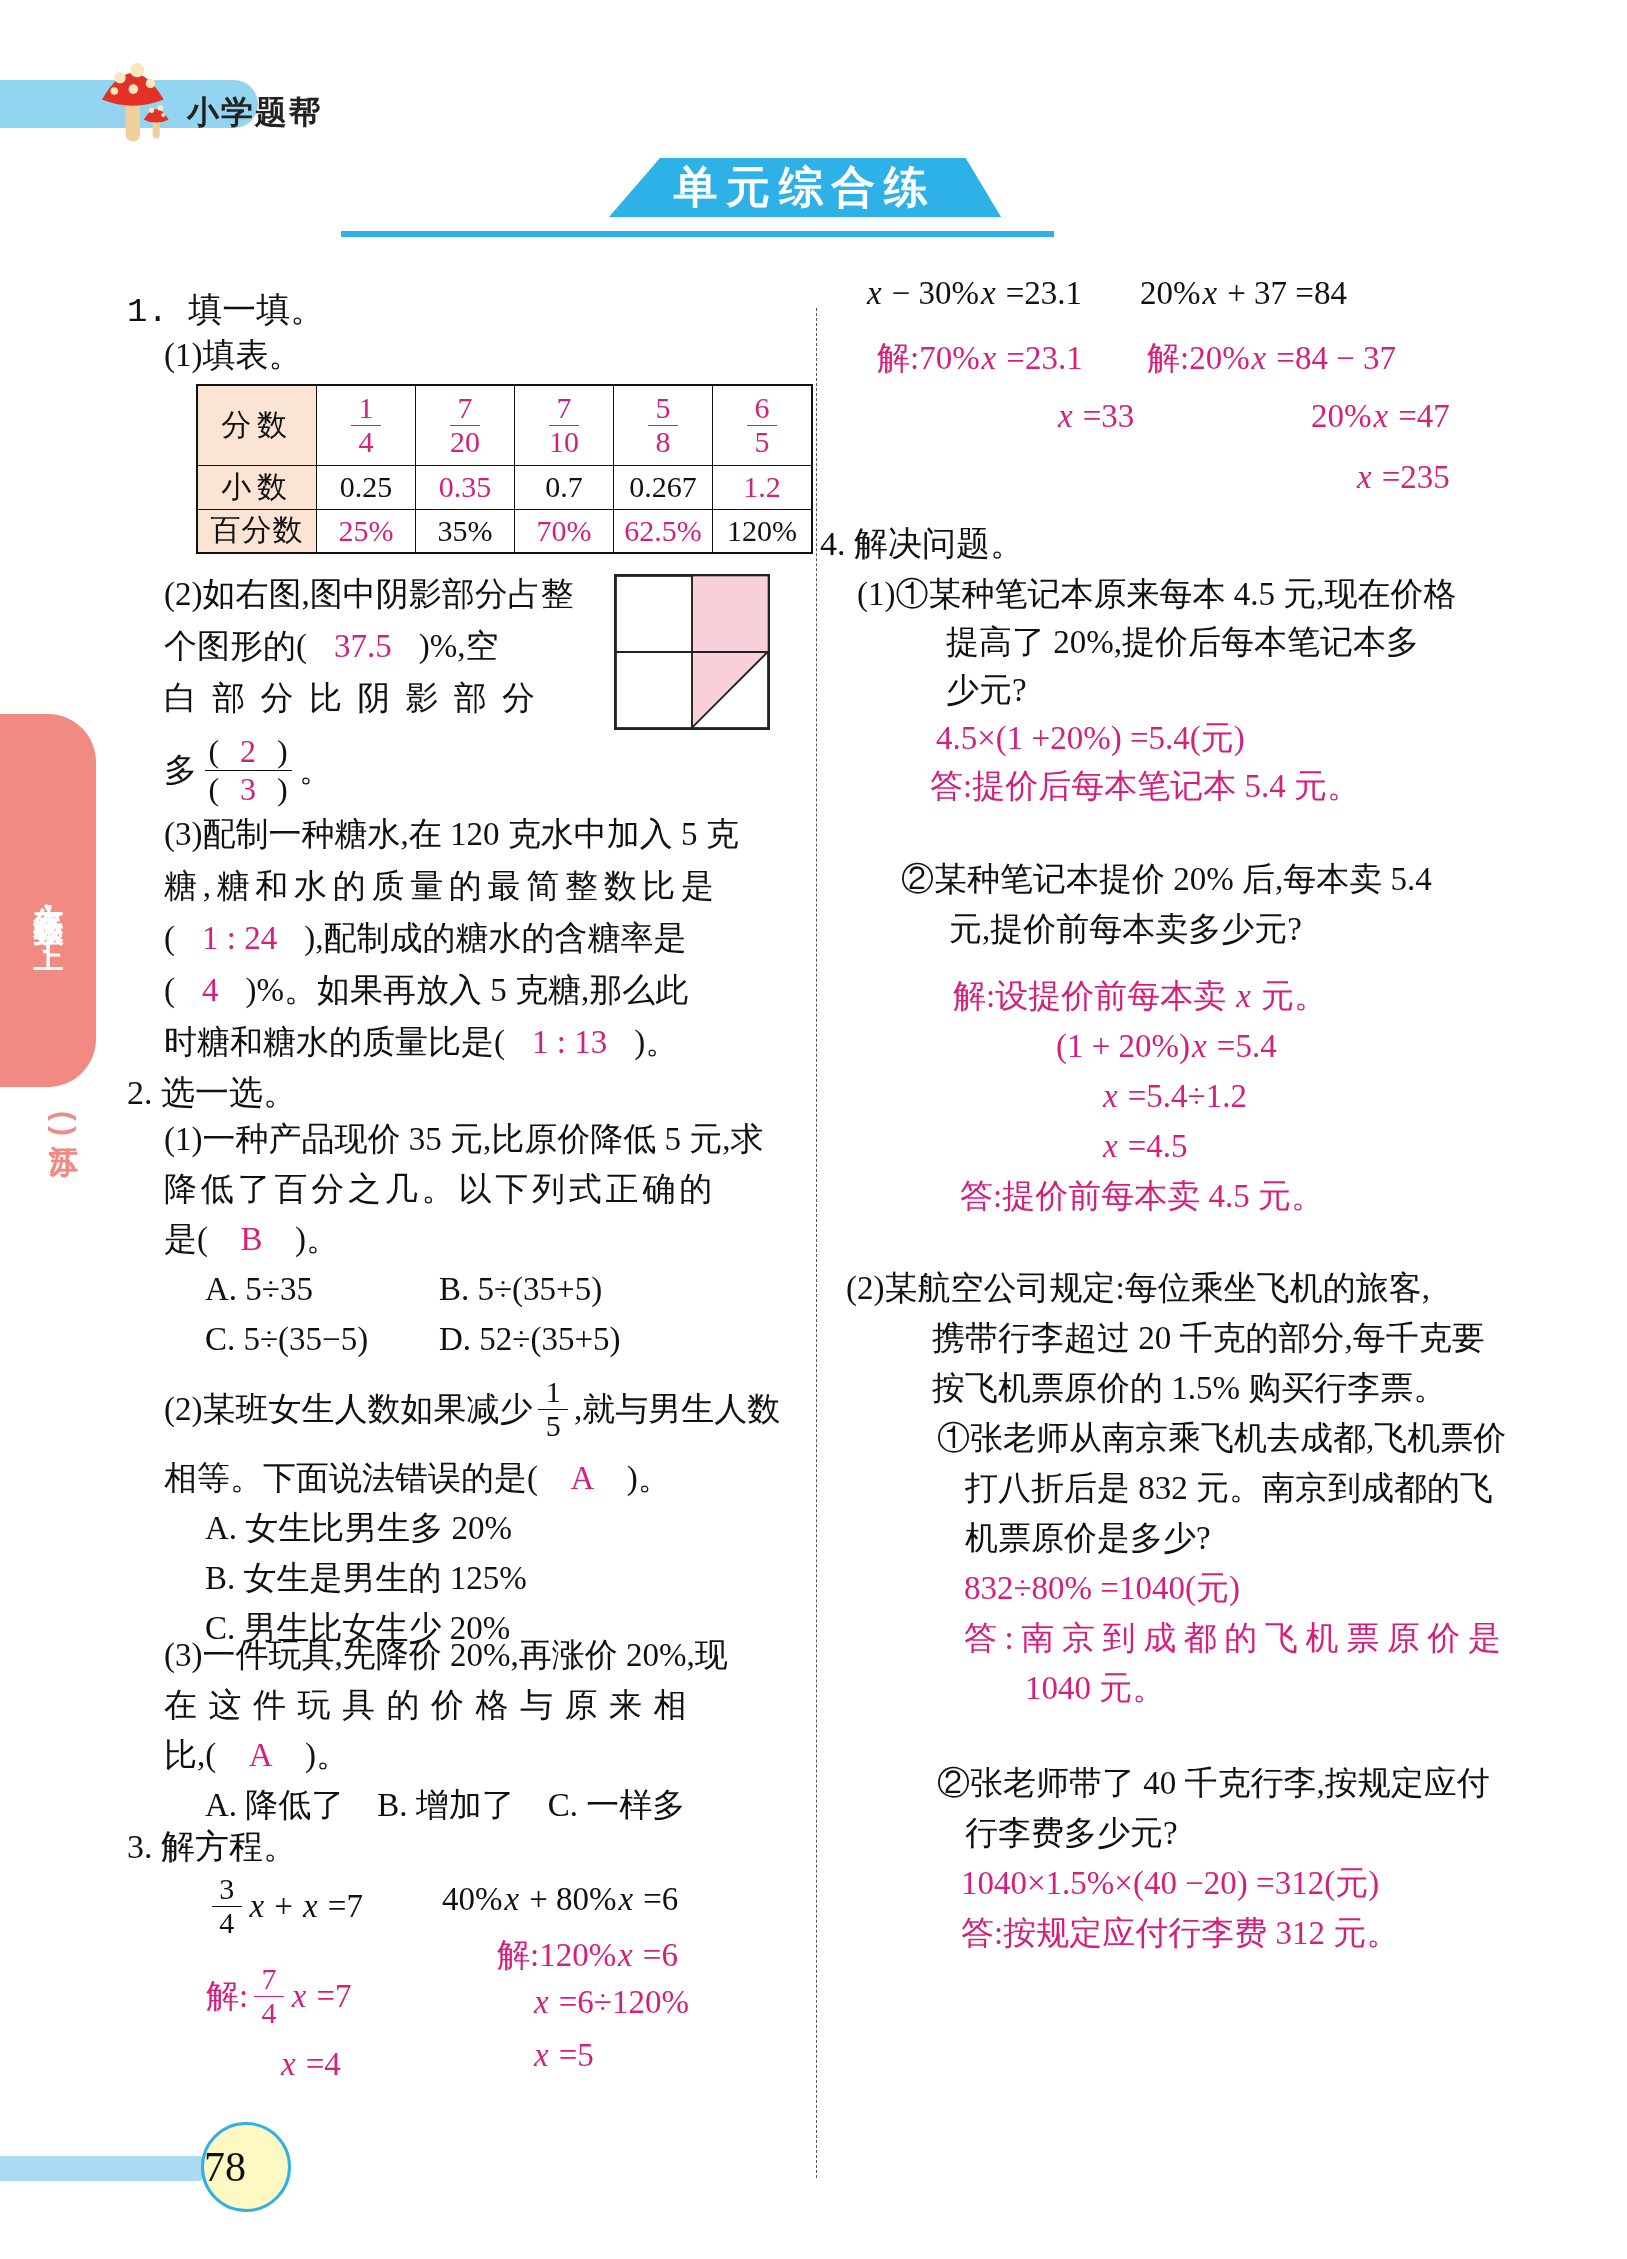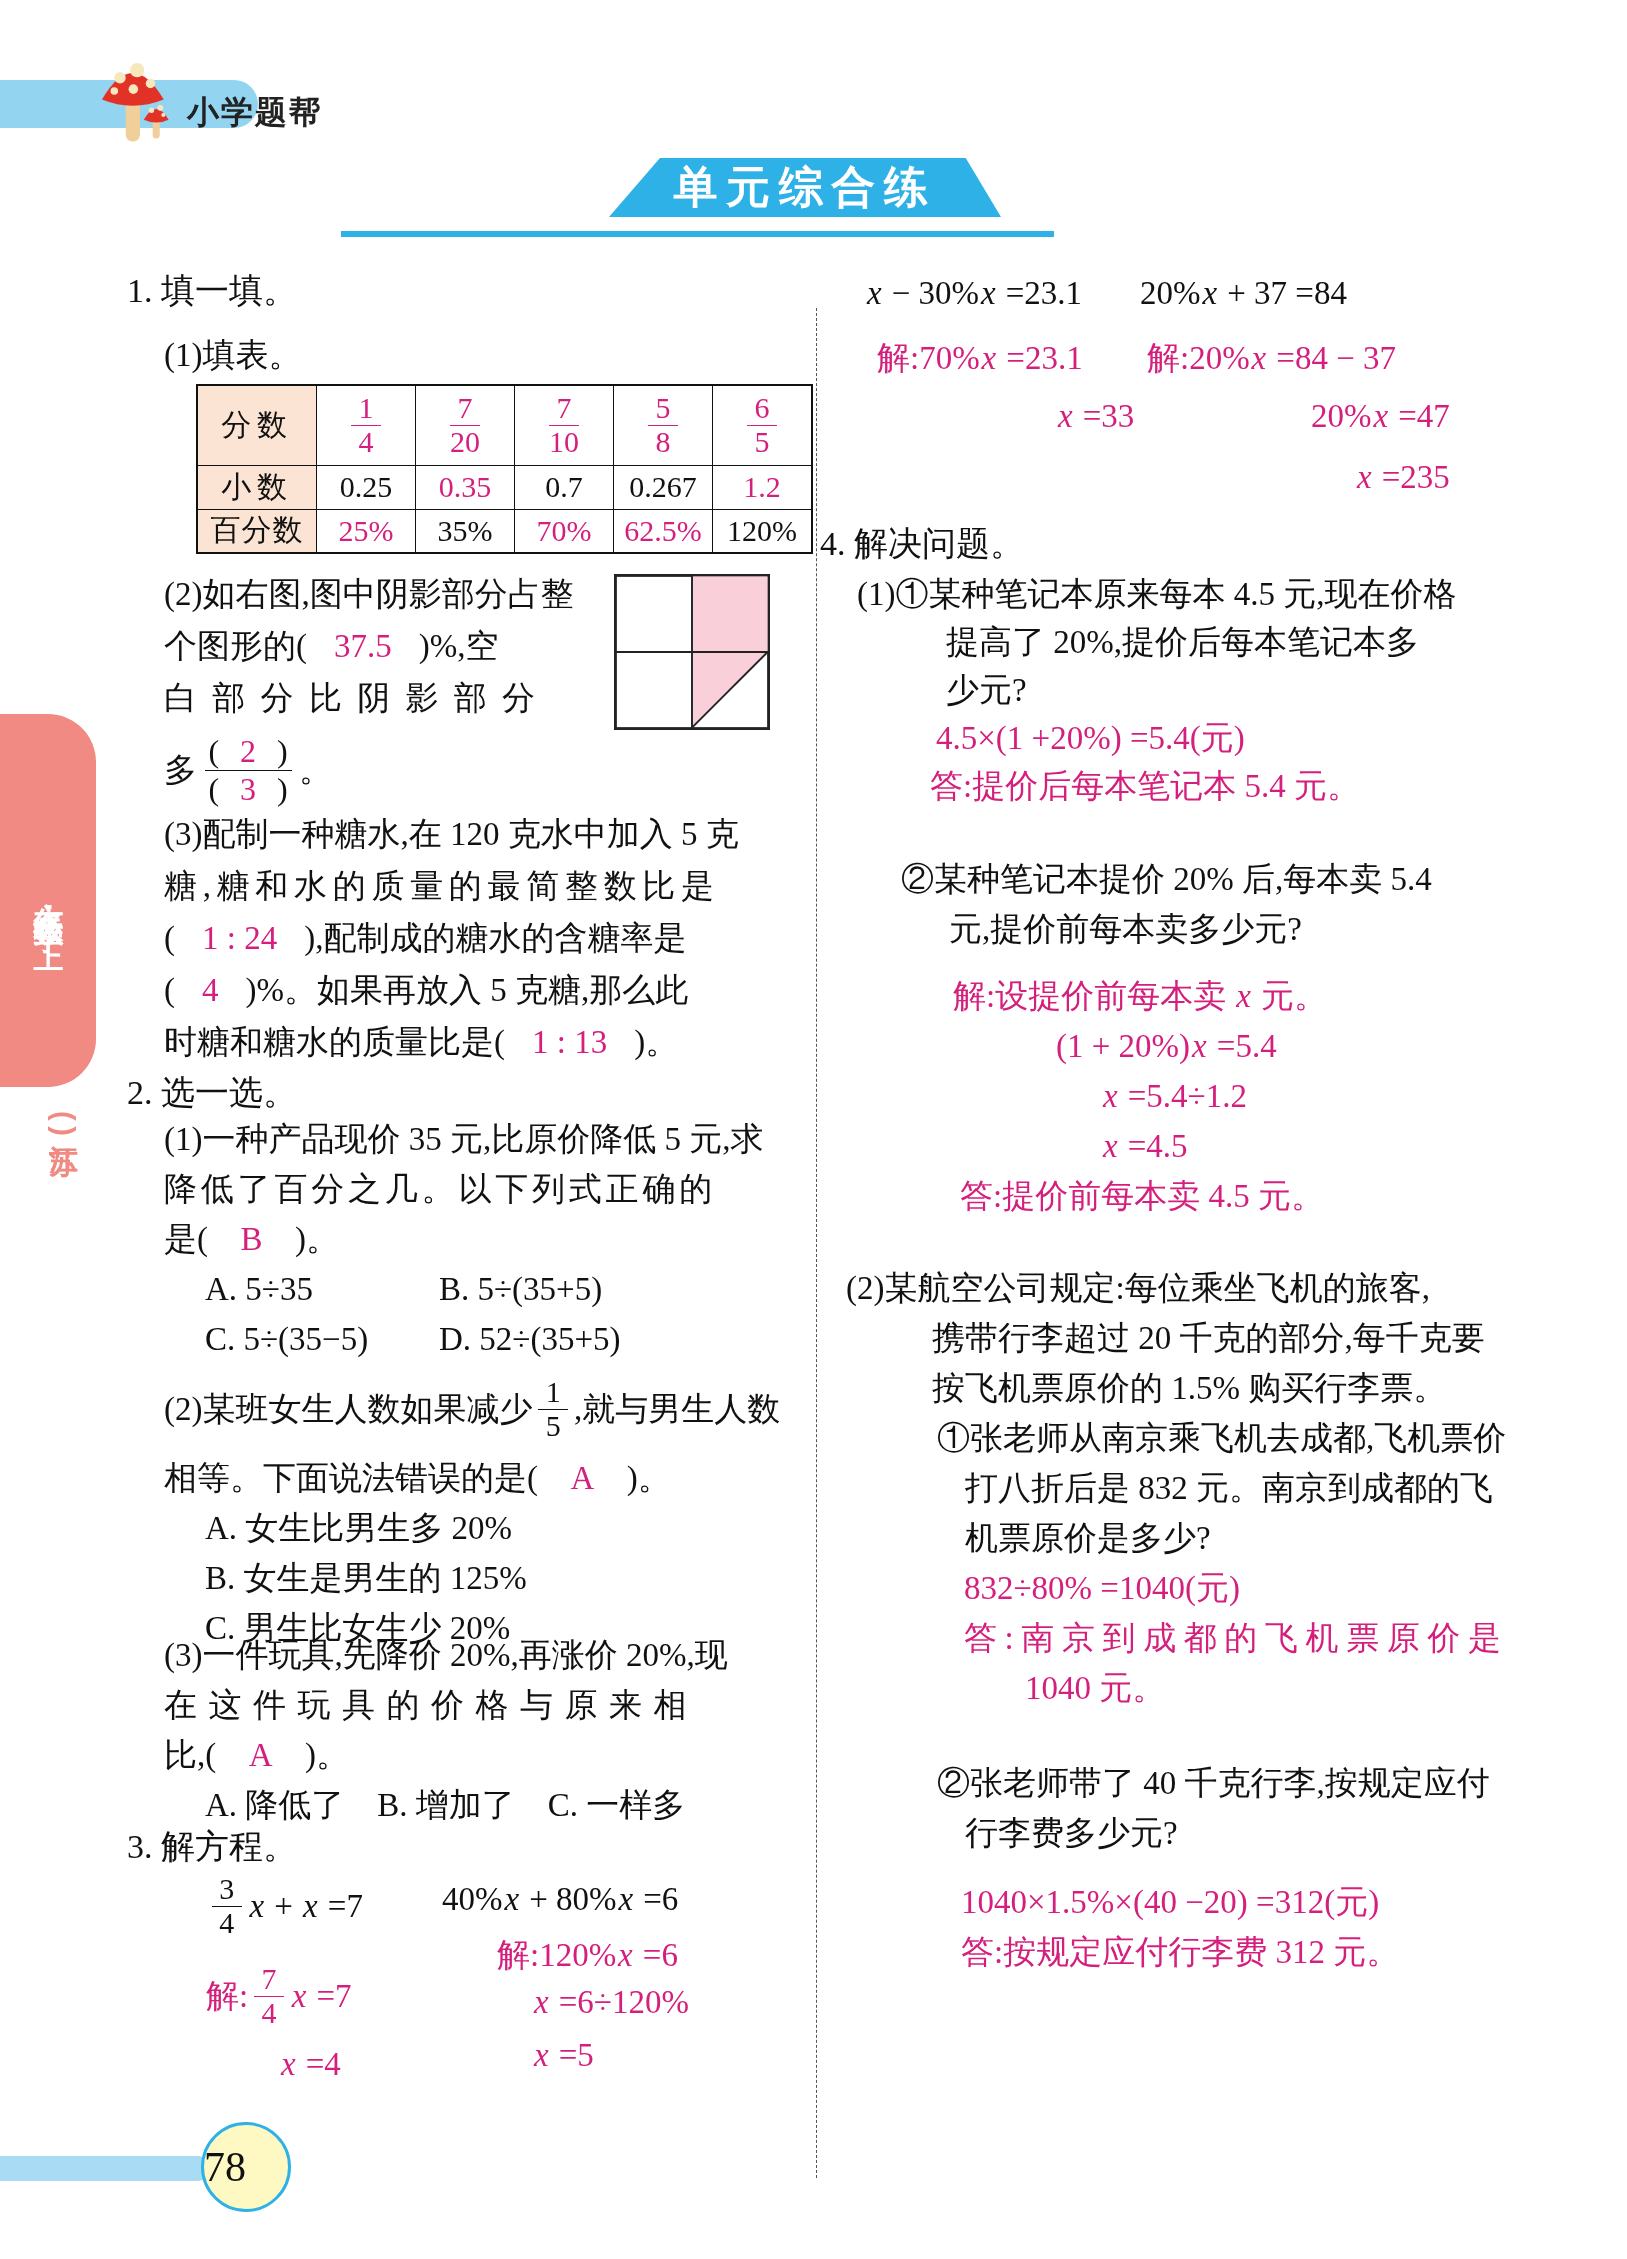--- a/index.html
+++ b/index.html
@@ -76,21 +76,21 @@
 <div class="abs" style="left:0;top:714px;width:96px;height:373px;background:#f08a82;border-radius:0 48px 48px 0;display:flex;align-items:center;justify-content:center;">
   <span class="vert sans" style="color:#fff;font-size:30px;font-weight:bold;letter-spacing:4.8px;">六年级数学·上</span>
 </div>
 <div class="abs vert sans" style="left:44px;top:1111px;height:210px;color:#f08a82;font-size:29px;font-weight:bold;letter-spacing:1.9px;">(江苏)</div>
 
 <div class="abs" style="left:0;top:2156px;width:210px;height:25px;background:#a9dcf4;border-radius:0 12.4px 12.4px 0;"></div>
 <div class="abs" style="left:201px;top:2122px;width:84px;height:84px;background:#fef9c3;border:3.8px solid #2eb1e6;border-radius:50%;display:flex;align-items:center;justify-content:flex-start;">
   <span style="font-size:42px;">78</span>
 </div>
 
-<div class="blk heading" style="left:127px;top:268px;">1. 填一填。</div>
+<div class="blk heading" style="left:127px;top:287px;font-family:Liberation Mono, monospace;">1. 填一填。</div>
 <div class="blk" style="left:164px;top:333px;">(1)填表。</div>
 
 <table class="fill abs" style="left:196px;top:384px;">
   <tbody>
       <tr style="height:80px;">
     <td class="hd" style="width:118px;">分数</td>
     <td style="width:98px;"><span class="frac pinkbar pk">
             <span class="fn">1</span>
             <span class="fd">4</span>
           </span></td>
@@ -275,16 +275,16 @@
   <div class="ln" style="margin-left:86px;">携带行李超过 20 千克的部分,每千克要</div>
   <div class="ln" style="margin-left:86px;">按飞机票原价的 1.5% 购买行李票。</div>
   <div class="ln" style="margin-left:91px;">①张老师从南京乘飞机去成都,飞机票价</div>
   <div class="ln" style="margin-left:119px;">打八折后是 832 元。南京到成都的飞</div>
   <div class="ln" style="margin-left:119px;">机票原价是多少?</div>
   <div class="ln pk" style="margin-left:118px;">832÷80% =1040(元)</div>
   <div class="ln pk sp8" style="margin-left:118px;">答:南京到成都的飞机票原价是</div>
   <div class="ln pk" style="margin-left:179px;">1040 元。</div>
   <div class="ln" style="margin-left:91px;margin-top:45px;">②张老师带了 40 千克行李,按规定应付</div>
   <div class="ln" style="margin-left:119px;">行李费多少元?</div>
-  <div class="ln pk" style="margin-left:115px;margin-top:19px;">1040×1.5%×(40 −20) =312(元)</div>
+  <div class="ln pk" style="margin-left:115px;">1040×1.5%×(40 −20) =312(元)</div>
   <div class="ln pk" style="margin-left:115px;">答:按规定应付行李费 312 元。</div>
 </div>
 
 
 </body></html>

